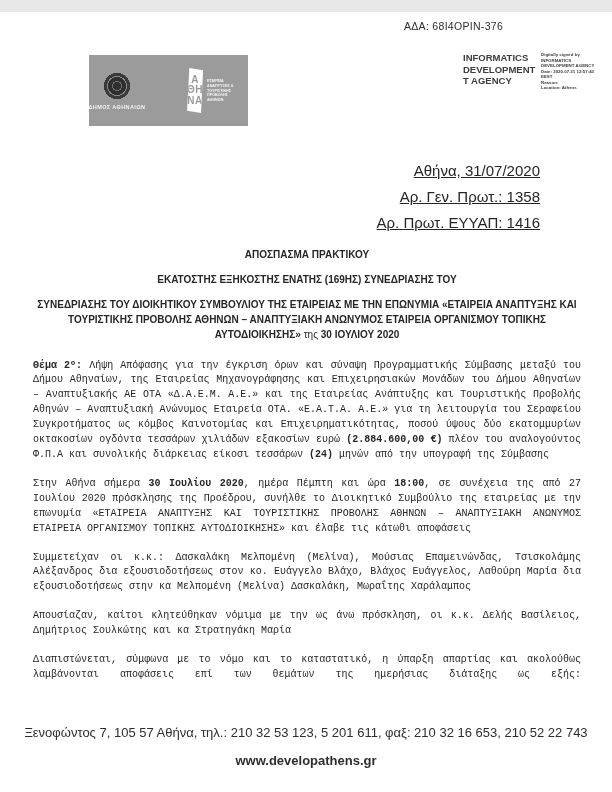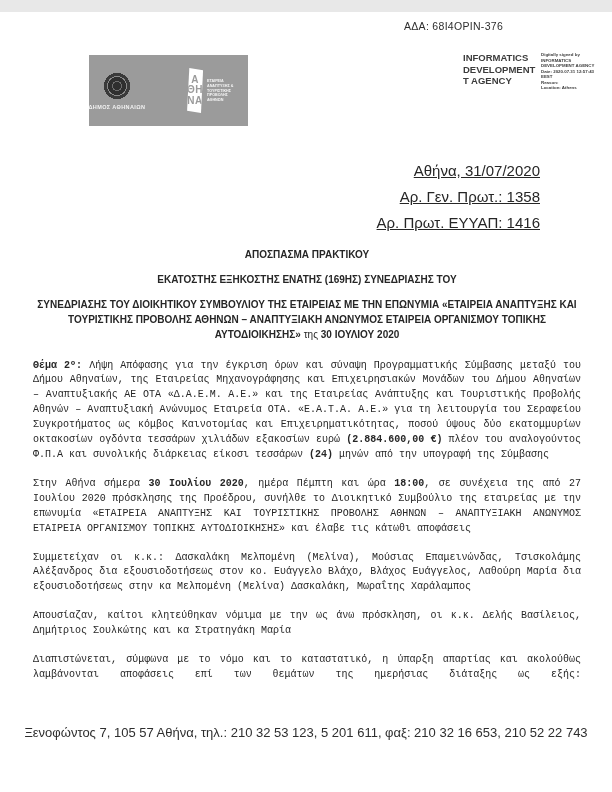--- a/index.html
+++ b/index.html
@@ -119,15 +119,16 @@
 
     <div class="p"><b>Θέμα 2º: </b><span class="seg-regular">Λήψη Απόφασης για την έγκριση όρων και σύναψη Προγραμματικής Σύμβασης μεταξύ του Δήμου Αθηναίων, της Εταιρείας Μηχανογράφησης και Επιχειρησιακών Μονάδων του Δήμου Αθηναίων – Αναπτυξιακής ΑΕ ΟΤΑ «Δ.Α.Ε.Μ. Α.Ε.» και της Εταιρείας Ανάπτυξης και Τουριστικής Προβολής Αθηνών – Αναπτυξιακή Ανώνυμος Εταιρεία ΟΤΑ. «Ε.Α.Τ.Α. Α.Ε.» για τη λειτουργία του Σεραφείου Συγκροτήματος ως κόμβος Καινοτομίας και Επιχειρηματικότητας, ποσού ύψους δύο εκατομμυρίων οκτακοσίων ογδόντα τεσσάρων χιλιάδων εξακοσίων ευρώ </span><b>(2.884.600,00 €)</b><span class="seg-regular"> πλέον του αναλογούντος Φ.Π.Α και συνολικής διάρκειας είκοσι τεσσάρων </span><b>(24)</b><span class="seg-regular"> μηνών από την υπογραφή της Σύμβασης</span></div>
     <div class="p"><span class="seg-regular">Στην Αθήνα σήμερα </span><b>30 Ιουλίου 2020</b><span class="seg-regular">, ημέρα Πέμπτη και ώρα </span><b>18:00</b><span class="seg-regular">, σε συνέχεια της από 27 Ιουλίου 2020 πρόσκλησης της Προέδρου, συνήλθε το Διοικητικό Συμβούλιο της εταιρείας με την επωνυμία «ΕΤΑΙΡΕΙΑ ΑΝΑΠΤΥΞΗΣ ΚΑΙ ΤΟΥΡΙΣΤΙΚΗΣ ΠΡΟΒΟΛΗΣ ΑΘΗΝΩΝ – ΑΝΑΠΤΥΞΙΑΚΗ ΑΝΩΝΥΜΟΣ ΕΤΑΙΡΕΙΑ ΟΡΓΑΝΙΣΜΟΥ ΤΟΠΙΚΗΣ ΑΥΤΟΔΙΟΙΚΗΣΗΣ» και έλαβε τις κάτωθι αποφάσεις</span></div>
     <div class="p"><span class="seg-regular">Συμμετείχαν οι κ.κ.: Δασκαλάκη Μελπομένη (Μελίνα), Μούσιας Επαμεινώνδας, Τσισκολάμης Αλέξανδρος δια εξουσιοδοτήσεως στον κο. Ευάγγελο Βλάχο, Βλάχος Ευάγγελος, Λαθούρη Μαρία δια εξουσιοδοτήσεως στην κα Μελπομένη (Μελίνα) Δασκαλάκη, Μωραΐτης Χαράλαμπος</span></div>
     <div class="p"><span class="seg-regular">Απουσίαζαν, καίτοι κλητεύθηκαν νόμιμα με την ως άνω πρόσκληση, οι κ.κ. Δελής Βασίλειος, Δημήτριος Σουλκώτης και κα Στρατηγάκη Μαρία</span></div>
     <div class="p p-last"><span class="seg-regular">Διαπιστώνεται, σύμφωνα με το νόμο και το καταστατικό, η ύπαρξη απαρτίας και ακολούθως λαμβάνονται αποφάσεις επί των θεμάτων της ημερήσιας διάταξης ως εξής:</span></div>
   </div>
 
   <div class="footer">
     <div>Ξενοφώντος 7, 105 57 Αθήνα, τηλ.: 210 32 53 123, 5 201 611, φαξ: 210 32 16 653, 210 52 22 743</div>
+    <div class="footer-site">www.developathens.gr</div>
   </div>
 
 </div>
 
 </body></html>

